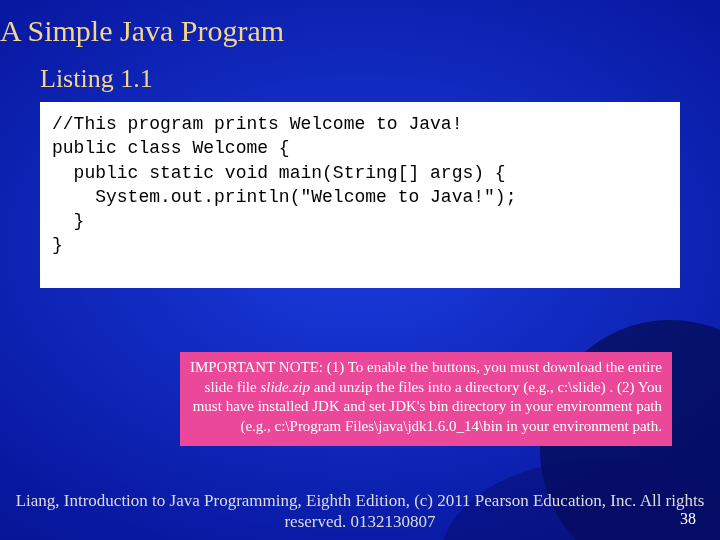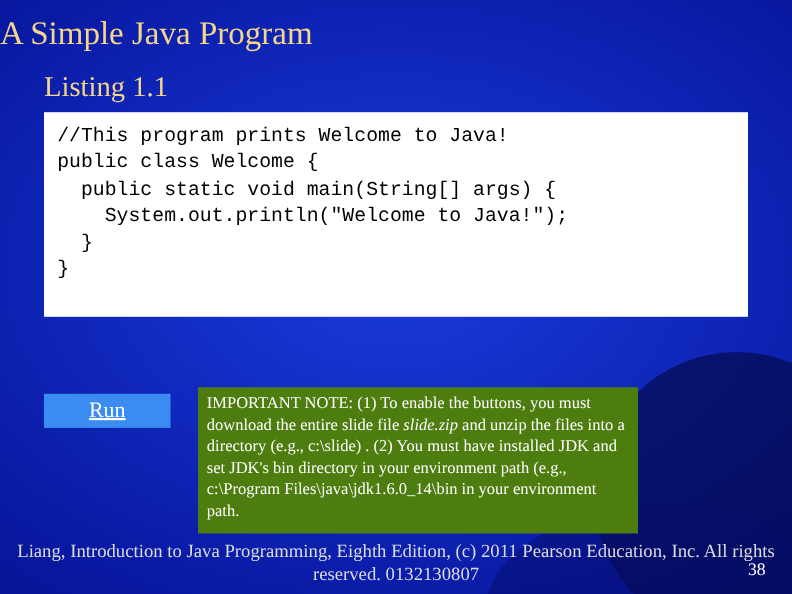--- a/index.html
+++ b/index.html
@@ -70,27 +70,28 @@
     margin-bottom: 10px;
     text-decoration: underline;
     font-family: "Times New Roman", serif;
   }
   .btn-white { background: #fff; color: #000; }
   .btn-blue  { background: #3b8cf0; color: #fff; text-decoration: underline; }
   .note {
     position: absolute;
     left: 180px;
     top: 352px;
-    width: 400px;
-    background: #4d7c0f;
+    width: 492px;
+    background: #ec4899;
     color: #fff;
     font-size: 15px;
     line-height: 1.3;
     padding: 6px 10px 10px 8px;
     font-family: "Times New Roman", serif;
+    text-align: right;
   }
   .note em { font-style: italic; }
   .footer {
     position: absolute;
     bottom: 8px;
     left: 0;
     width: 100%;
     text-align: center;
     font-size: 17px;
     color: #dcdcdc;
@@ -115,21 +116,20 @@
 <h2 class="subtitle">Listing 1.1</h2>
 
 <pre class="codebox">//This program prints Welcome to Java! 
 public class Welcome { 
   public static void main(String[] args) { 
     System.out.println("Welcome to Java!");
   } 
 }</pre>
 
 <div class="controls">
-  <a class="btn btn-blue">Run</a>
 </div>
 
 <div class="note">
   <span>IMPORTANT NOTE: (1) To enable the buttons, you must download the entire slide file </span><em>slide.zip</em><span> and unzip the files into a directory (e.g., c:\slide) . (2) You must have installed JDK and set JDK's bin directory in your environment path (e.g., c:\Program Files\java\jdk1.6.0_14\bin in your environment path.</span>
 </div>
 
 <div class="footer">Liang, Introduction to Java Programming, Eighth Edition, (c) 2011 Pearson Education, Inc. All rights reserved. 0132130807</div>
 <div class="pagenum">38</div>
 
 </body></html>

